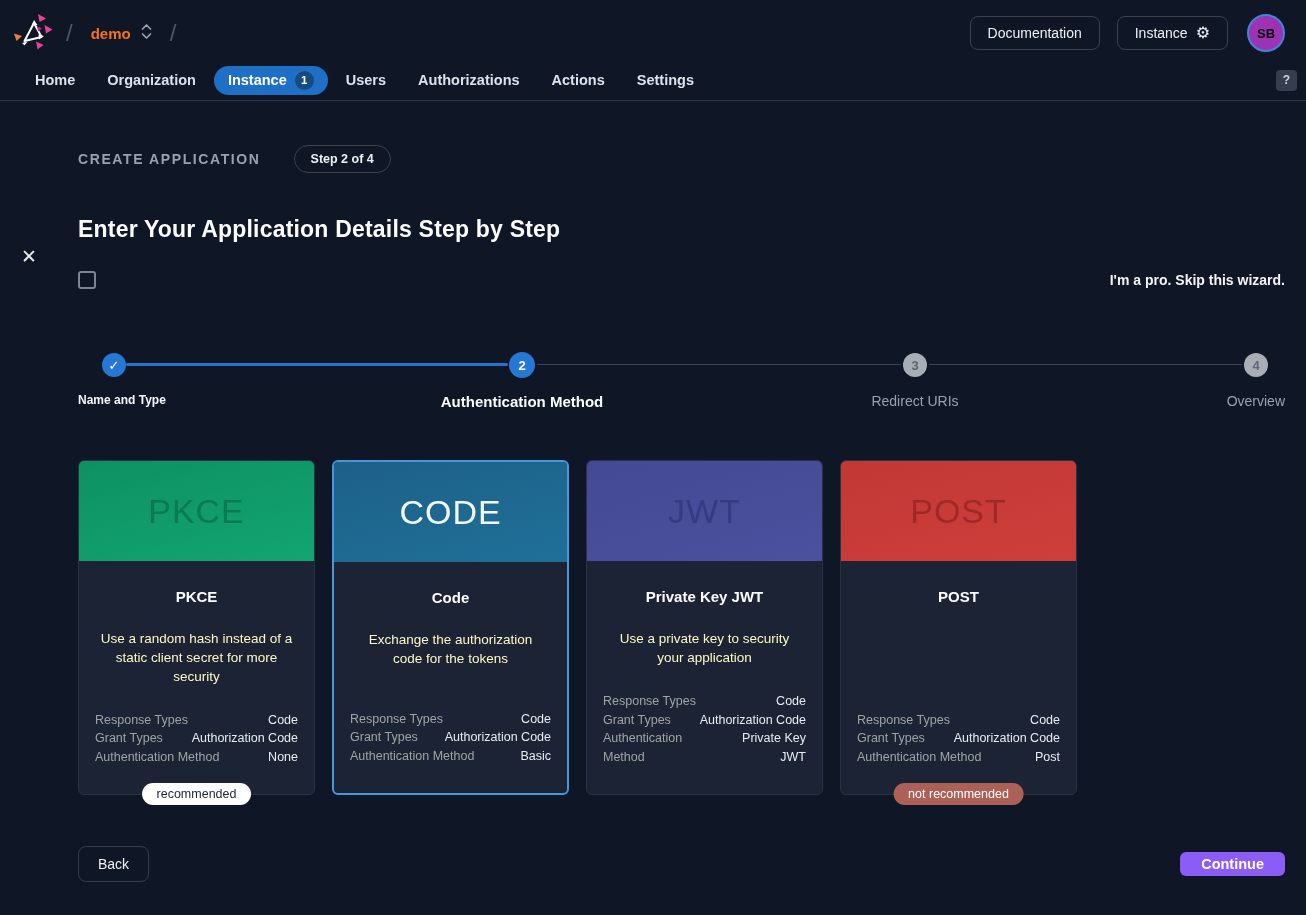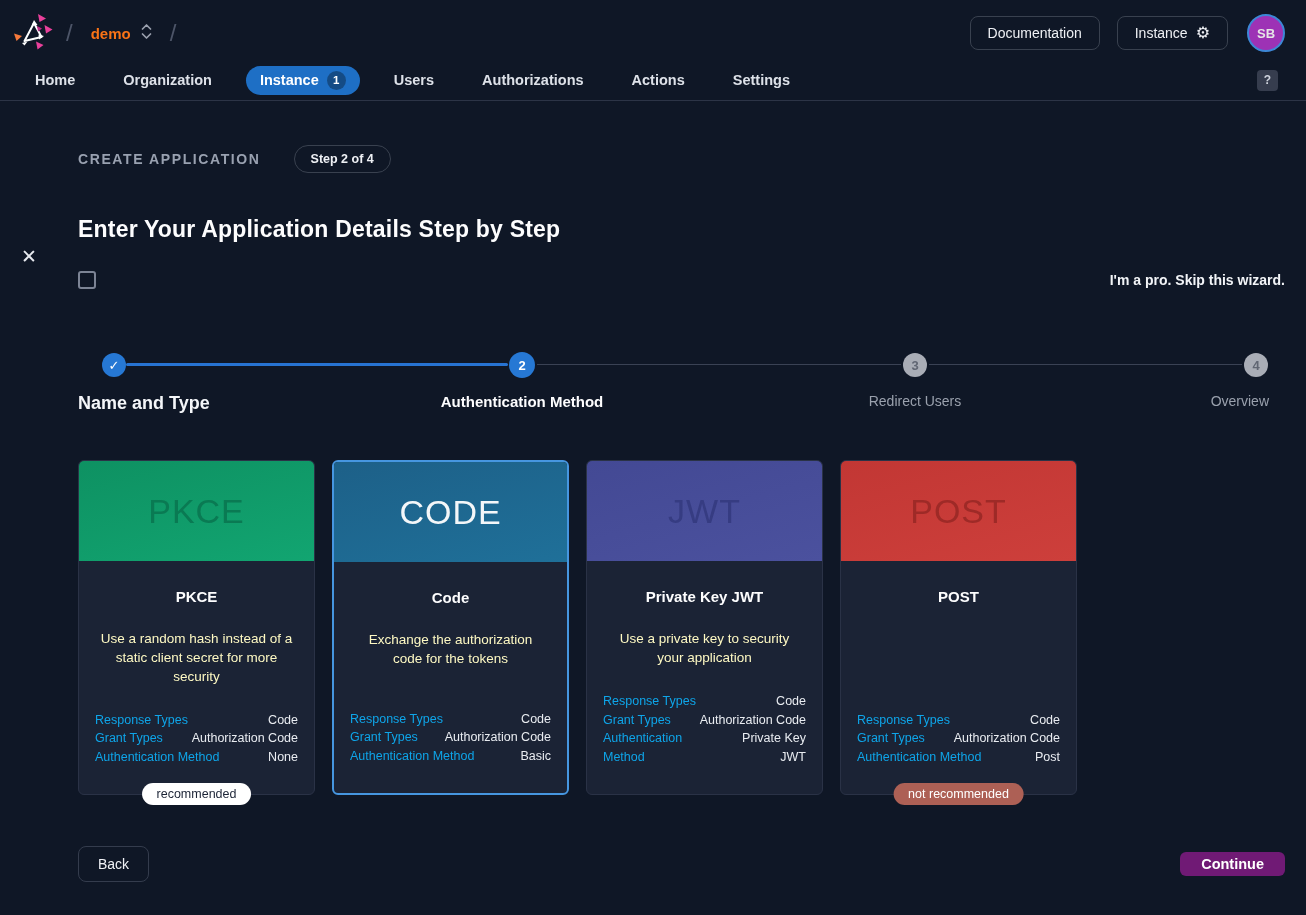--- a/index.html
+++ b/index.html
@@ -37,32 +37,31 @@
     border-radius: 8px;
     cursor: pointer;
     display: inline-flex; align-items: center; gap: 8px;
     margin-left: 17px;
   }
   .gear-glyph { font-size: 16px; line-height: 1; }
   .avatar {
     width: 38px; height: 38px; border-radius: 50%;
     background: #9d32b5;
     border: 2px solid #3d87d6;
-    color: #e5e5e5; font-size: 13px; font-weight: 700;
+    color: #000000; font-size: 13px; font-weight: 700;
     display: flex; align-items: center; justify-content: center;
     margin-left: 19px; cursor: pointer; flex: none;
   }
   
   .navbar {
     height: 35px;
     display: flex;
     align-items: center;
-    padding: 0 28px 6px 21px;
+    padding: 0 9px 6px 21px;
     border-bottom: 1px solid #2c3446;
-    gap: 16px;
   }
   .nav-item {
     color: #dde1e8;
     text-decoration: none;
     font-size: 14.5px;
     font-weight: 600;
     padding: 5px 14px;
     border-radius: 16px;
     cursor: pointer;
     margin-right: 4px;
@@ -112,25 +111,25 @@
     display: flex; align-items: center; justify-content: center;
     font-size: 13px; font-weight: 700;
     transform: translateX(-50%);
   }
   .step-circle.done   { background: #2678d4; color: #fff; font-size: 13px; }
   .step-circle.active { background: #2678d4; color: #fff; width: 26px; height: 26px; top: -1px; }
   .step-circle.todo   { background: #a9adb6; color: #606673; }
   .step-line { position: absolute; }
   .line-blue { top: 10px; height: 3px; background: #2773d2; border-radius: 2px; }
   .line-gray { top: 11px; height: 1px; background: #3a4254; }
-  .step-label { position: absolute; top: 40px; font-size: 18px; white-space: nowrap; }
+  .step-label { position: absolute; top: 40px; font-size: 12px; white-space: nowrap; }
   .step-label.done   { color: #f4f6f9; font-weight: 700; left: 0; }
   .step-label.active { color: #fdfdfe; font-weight: 700; font-size: 15px; transform: translateX(-50%); }
   .step-label.todo   { color: #9aa1ad; font-weight: 400; font-size: 14px; transform: translateX(-50%); }
-  .step-label.last   { transform: none; right: 16px; }
+  .step-label.last   { transform: none; right: 0; }
   
   .cards { display: flex; gap: 17px; margin-top: 49px; }
   .card {
     position: relative;
     width: 237px; height: 335px;
     background: #1b2335;
     border: 1px solid #2a3246;
     border-radius: 6px;
     display: flex; flex-direction: column;
     cursor: pointer;
@@ -147,38 +146,38 @@
   .banner-jwt  { background: linear-gradient(165deg, #434994 0%, #4b519e 100%); color: #363c82; }
   .banner-post { background: linear-gradient(165deg, #c23734 0%, #cd3f3b 100%); color: #9e2a27; }
   .card-body { flex: 1; display: flex; flex-direction: column; padding: 27px 16px 14px 16px; }
   .card-title { text-align: center; font-size: 15px; font-weight: 700; color: #fdfdfe; }
   .card-desc {
     text-align: center; font-size: 13.5px; color: #fef9c3;
     line-height: 1.4; margin-top: 25px; padding: 0 4px;
   }
   .card-details { margin-top: auto; margin-bottom: 14px; }
   .detail-row { display: flex; justify-content: space-between; font-size: 12.5px; line-height: 18.5px; gap: 6px; }
-  .detail-label { color: #0ea5e9; }
+  .detail-label { color: #a3a3a3; }
   .detail-value { color: #e9ecf1; text-align: right; }
   .card-tag {
     position: absolute; bottom: -11px; left: 50%; transform: translateX(-50%);
     border-radius: 12px; padding: 4px 15px;
     font-size: 12.5px; white-space: nowrap;
   }
   .tag-good { background: #ffffff; color: #1b2335; }
   .tag-bad  { background: #ad6055; color: #ffffff; }
   
   .footer { display: flex; justify-content: space-between; align-items: center; margin-top: 51px; }
   .btn-back {
     background: transparent; border: 1px solid #343c4d; border-radius: 8px;
     color: #f0f2f6; font-family: inherit; font-size: 14px;
     padding: 9px 19px; cursor: pointer;
   }
   .btn-continue {
-    background: #701a75; border: none; border-radius: 6px;
+    background: #8b5cf6; border: none; border-radius: 6px;
     color: #fff; font-family: inherit; font-size: 14.5px; font-weight: 600;
     padding: 4px 21px; cursor: pointer;
   }
 </style>
 </head>
 <body>
 
 <header class="topbar">
   <div class="logo">
     <svg width="42" height="42" viewBox="0 0 42 42">
@@ -264,21 +263,21 @@
 
     <div class="step-circle done" style="left:36px;">
       <span>✓</span>
     </div>
     <div class="step-circle active" style="left:444px;">2</div>
     <div class="step-circle todo" style="left:837px;">3</div>
     <div class="step-circle todo" style="left:1178px;">4</div>
 
     <span class="step-label done">Name and Type</span>
     <span class="step-label active" style="left:444px;">Authentication Method</span>
-    <span class="step-label todo" style="left:837px;">Redirect Users</span>
+    <span class="step-label todo" style="left:837px;">Redirect URIs</span>
     <span class="step-label todo last">Overview</span>
   </div>
 
   <div class="cards">
 
     <div class="card">
       <div class="card-banner banner-pkce">PKCE</div>
       <div class="card-body">
         <div class="card-title">PKCE</div>
         <div class="card-desc">Use a random hash instead of a static client secret for more security</div>

